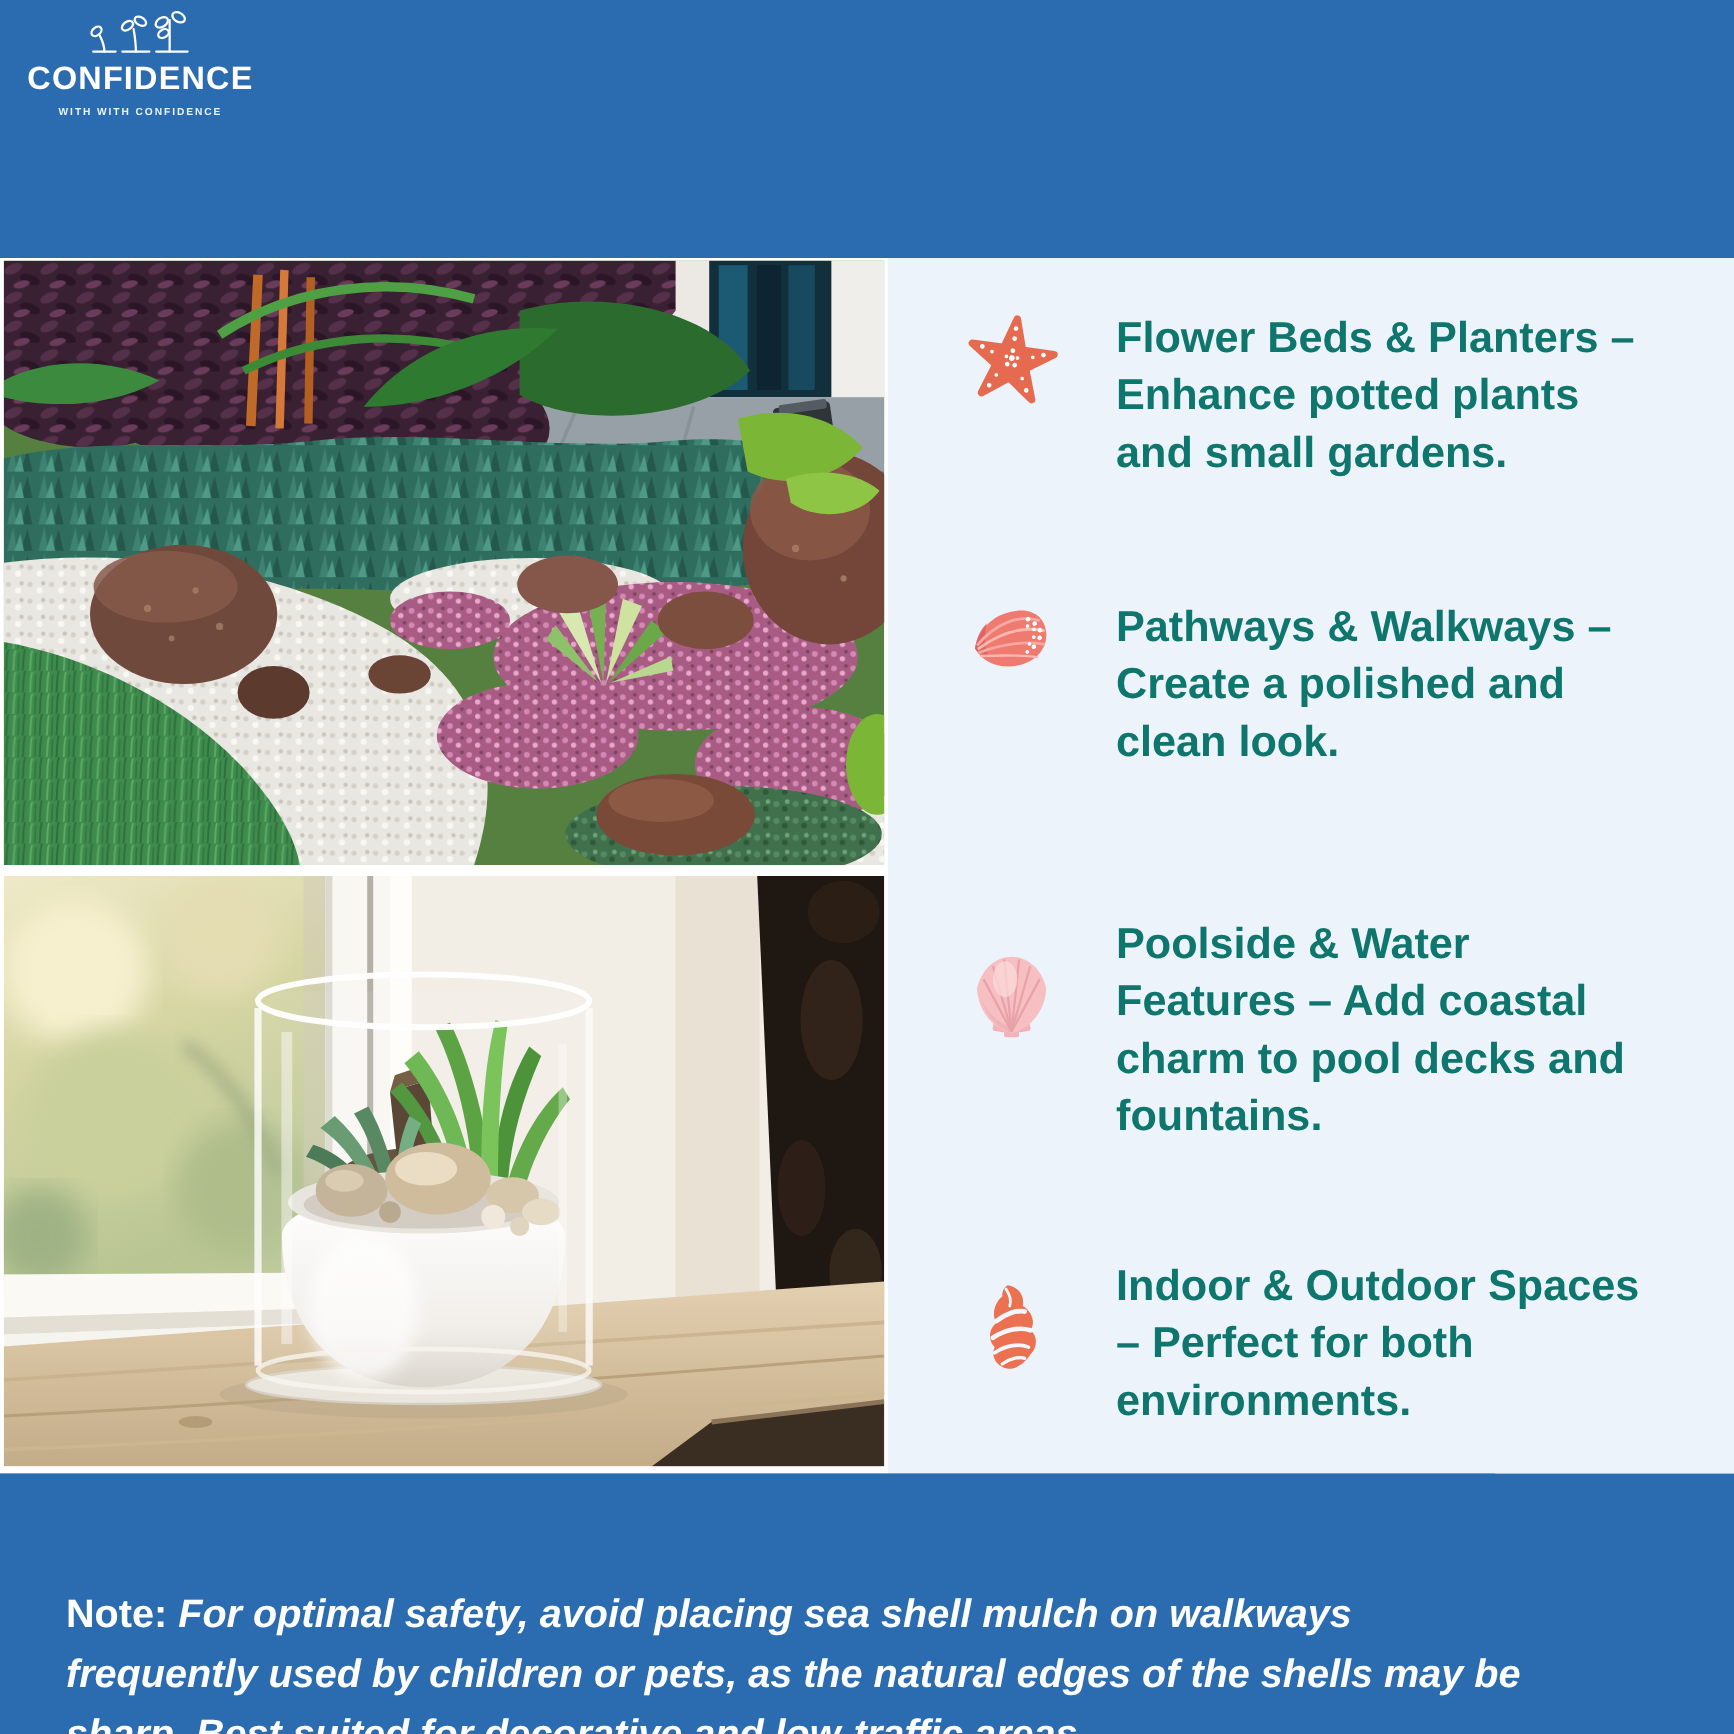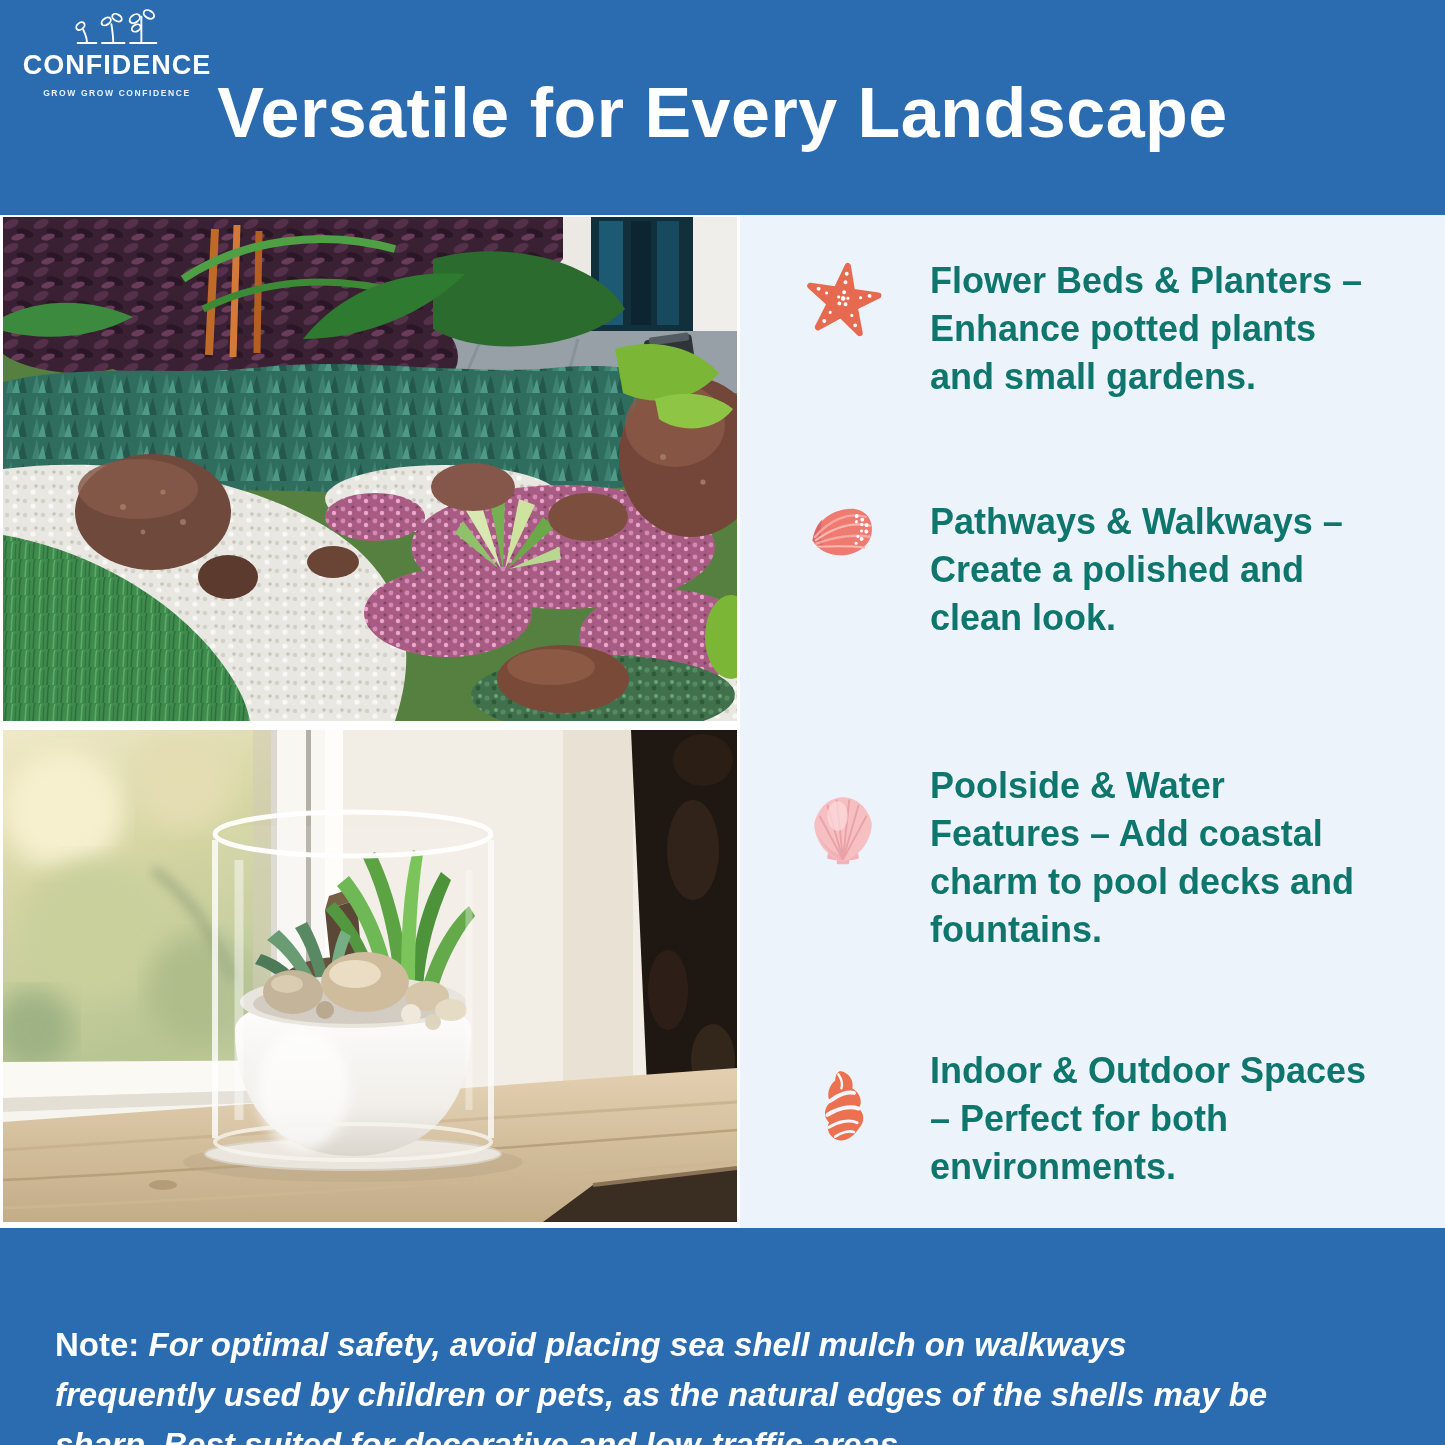--- a/index.html
+++ b/index.html
@@ -58,24 +58,23 @@
         <path d="M44,36 C44,28 43,22 42,16"></path>
         <ellipse cx="36.5" cy="13" rx="5.5" ry="3.5" transform="rotate(-35 36.5 13)"></ellipse>
         <ellipse cx="48" cy="9" rx="5.5" ry="3.5" transform="rotate(30 48 9)"></ellipse>
         <path d="M74,36 C74,26 74,16 74,8"></path>
         <ellipse cx="67" cy="10" rx="6" ry="4" transform="rotate(-35 67 10)"></ellipse>
         <ellipse cx="82" cy="5.5" rx="6" ry="4" transform="rotate(30 82 5.5)"></ellipse>
         <ellipse cx="68.5" cy="20" rx="5" ry="3.5" transform="rotate(-30 68.5 20)"></ellipse>
       </svg>
     </span>
     <div class="logo-name">CONFIDENCE</div>
-    <div class="logo-tagline">GROW GROW CONFIDENCE</div>
+    <div class="logo-tagline">WITH WITH CONFIDENCE</div>
   </div>
 
-  <div class="title">Versatile for Every Landscape</div>
 
   <div class="photos">
 
     <div class="photo photo-garden">
       <svg viewBox="0 0 734 504" preserveAspectRatio="none">
         <defs>
           <pattern id="shellP" width="18" height="14" patternUnits="userSpaceOnUse">
             <rect width="18" height="14" fill="#e9e7e1"></rect>
             <circle cx="4" cy="4" r="2.2" fill="#d3d0c8"></circle>
             <circle cx="12" cy="9" r="2.6" fill="#f8f7f3"></circle>

